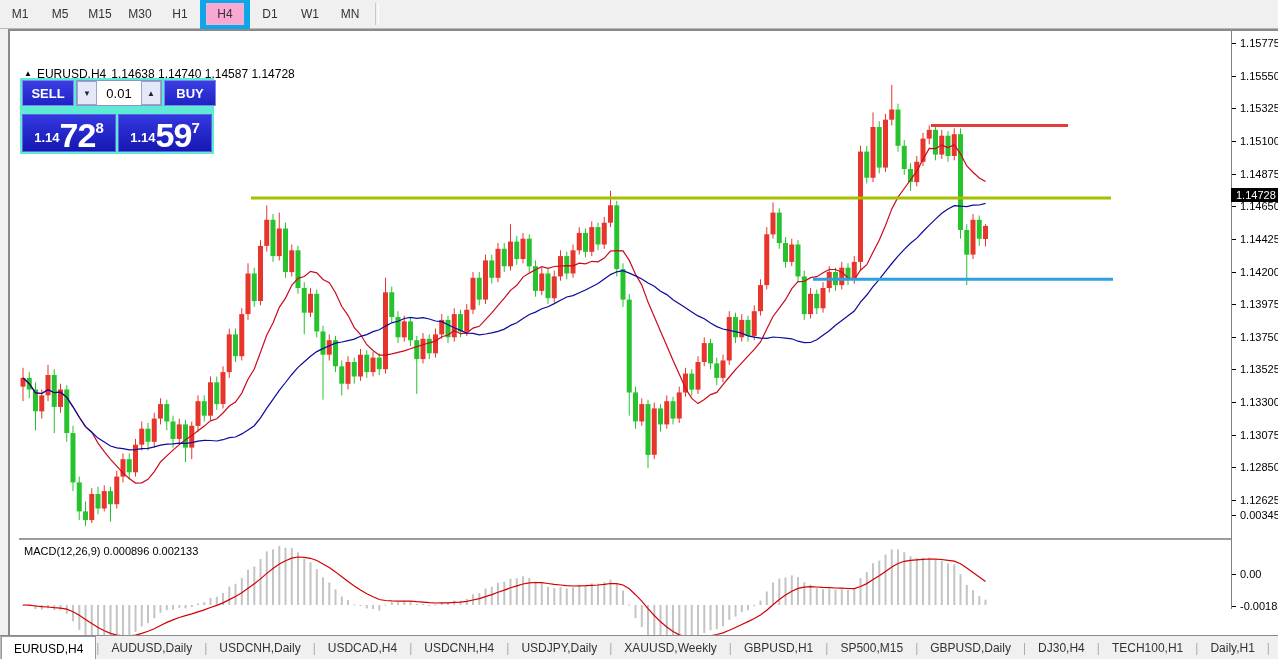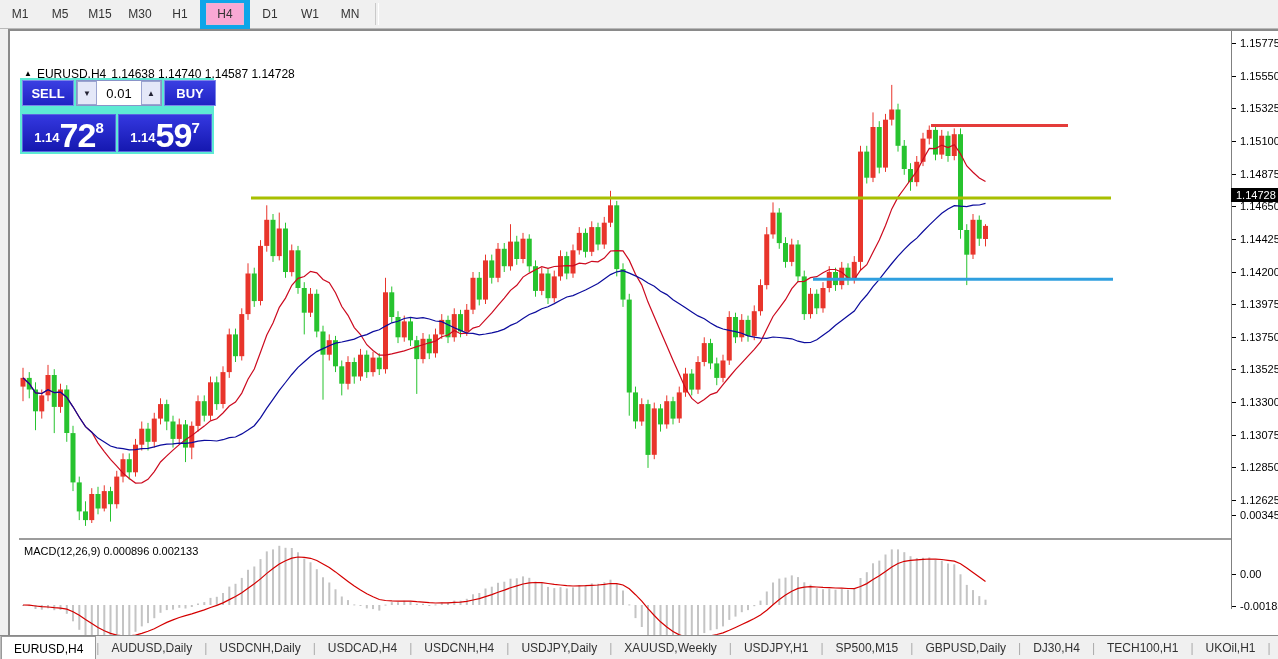--- a/index.html
+++ b/index.html
@@ -675,26 +675,26 @@
     <div class="tab">USDCNH,Daily</div>
     <div class="tab-sep">|</div>
     <div class="tab">USDCAD,H4</div>
     <div class="tab-sep">|</div>
     <div class="tab">USDCNH,H4</div>
     <div class="tab-sep">|</div>
     <div class="tab">USDJPY,Daily</div>
     <div class="tab-sep">|</div>
     <div class="tab">XAUUSD,Weekly</div>
     <div class="tab-sep">|</div>
-    <div class="tab">USDJPY,H1</div>
+    <div class="tab">GBPUSD,H1</div>
     <div class="tab-sep">|</div>
     <div class="tab">SP500,M15</div>
     <div class="tab-sep">|</div>
     <div class="tab">GBPUSD,Daily</div>
     <div class="tab-sep">|</div>
     <div class="tab">DJ30,H4</div>
     <div class="tab-sep">|</div>
     <div class="tab">TECH100,H1</div>
     <div class="tab-sep">|</div>
-    <div class="tab">UKOil,H1</div>
+    <div class="tab">Daily,H1</div>
     <div class="tab-sep">|</div>
     <div class="tab">U</div>
   </div>
 
 </body></html>

